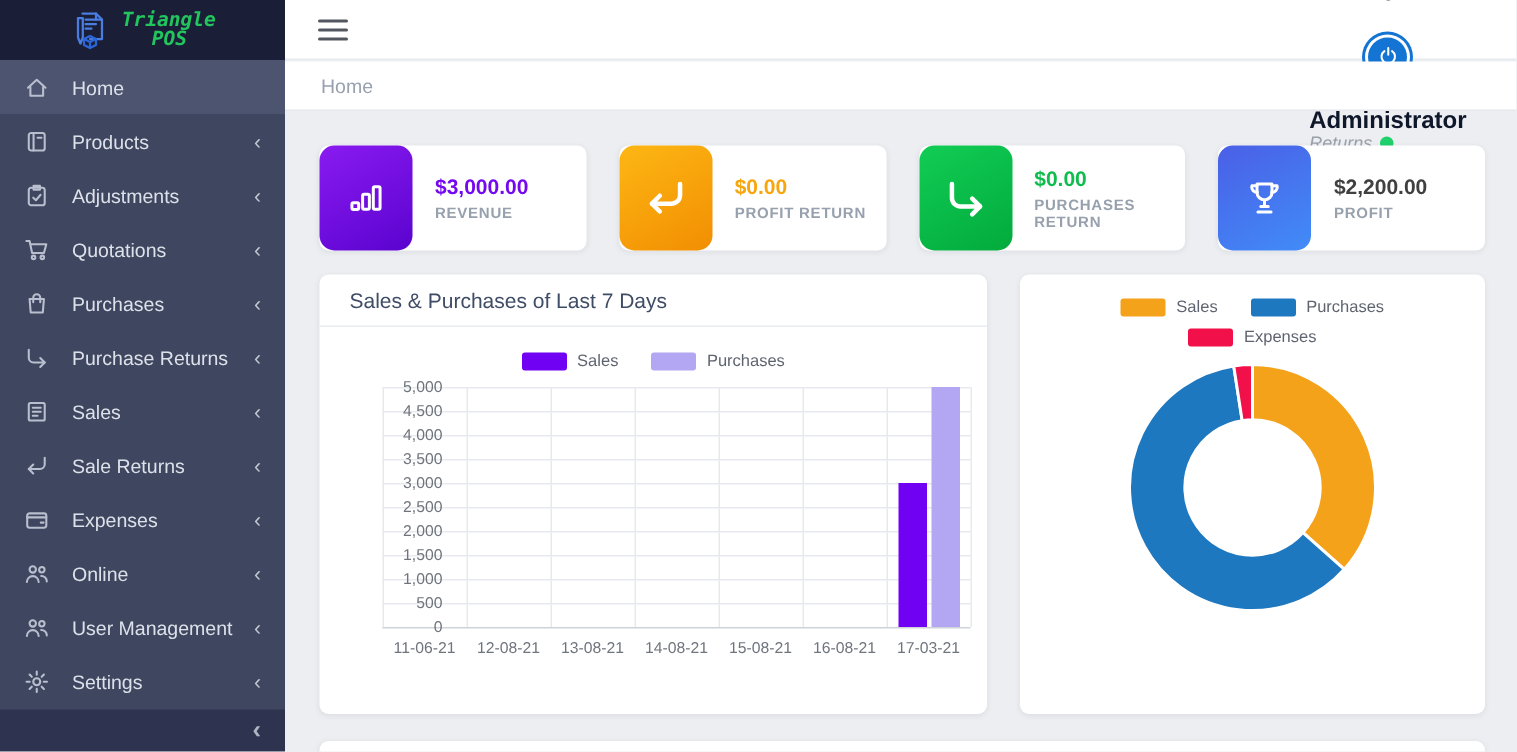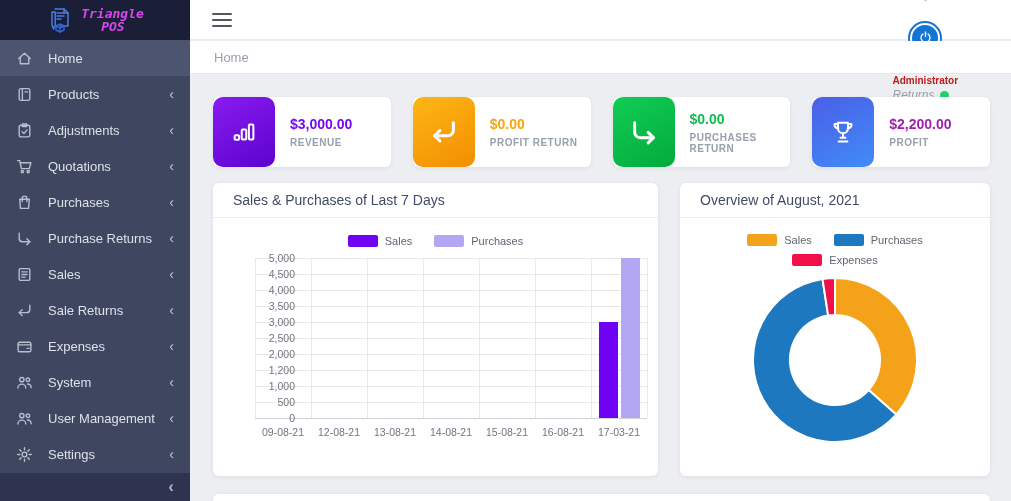--- a/index.html
+++ b/index.html
@@ -3,21 +3,21 @@
 <meta charset="utf-8">
 <style>
   * { box-sizing: border-box; margin: 0; padding: 0; }
   html,body { width:1011px; height:501px; overflow:hidden; }
   body { font-family:"Liberation Sans", sans-serif; background:#eceef1; position:relative; }
 
   
   .sidebar { position:absolute; left:0; top:0; width:190px; height:501px; background:#3f465f; z-index:5; }
   .logo-area { height:40px; background:#1a1f37; display:flex; align-items:center; justify-content:center; gap:7px; }
   .logo-icon svg { display:block; }
-  .logo-text { color:#d946ef; font-family:"DejaVu Sans Mono", monospace; font-style:italic; font-weight:bold; font-size:13px; line-height:13px; }
+  .logo-text { color:#22c55e; font-family:"DejaVu Sans Mono", monospace; font-style:italic; font-weight:bold; font-size:13px; line-height:13px; }
   .logo-text .l2 { margin-left:20px; }
   .side-nav { }
   .side-item { height:36px; display:flex; align-items:center; padding:0 16px 0 16px; color:#dde1ea; font-size:13px; cursor:pointer; }
   .side-item.active { background:#4d5470; }
   .s-icon { width:17px; height:17px; color:#b9bfce; flex:0 0 17px; }
   .s-icon svg { width:17px; height:17px; display:block; fill:none; stroke:currentColor; stroke-width:1.3; stroke-linecap:round; stroke-linejoin:round; }
   .s-label { margin-left:15px; flex:1; }
   .s-chev { color:#c3c8d4; font-size:14px; line-height:14px; }
   .side-footer { position:absolute; bottom:0; left:0; width:190px; height:28px; background:#2e3450; display:flex; align-items:center; justify-content:flex-end; padding-right:16px; color:#aeb4c2; font-size:17px; font-weight:bold; cursor:pointer; }
 
@@ -28,21 +28,21 @@
   .topbar-right { margin-left:auto; display:flex; align-items:center; gap:18px;flex-direction:column; }
   .pos-btn { background:#7c11f4; color:#fff; border:none; border-radius:17px; height:27px; padding:0 16px; font-size:13px; font-family:"Liberation Sans",sans-serif; display:flex; align-items:center; gap:7px; cursor:pointer; }
   .pos-btn svg { width:14px; height:14px; fill:none; stroke:#fff; stroke-width:1.5; stroke-linecap:round; stroke-linejoin:round; }
   .bell-wrap { position:relative; cursor:pointer; }
   .bell-wrap svg { width:21px; height:21px; fill:none; stroke:#4b5563; stroke-width:1.4; stroke-linecap:round; stroke-linejoin:round; display:block; }
   .bell-badge { position:absolute; top:-6px; right:-7px; background:#f0414b; color:#fff; font-size:9px; font-weight:bold; width:15px; height:15px; border-radius:50%; display:flex; align-items:center; justify-content:center; }
   .avatar { width:34px; height:34px; border-radius:50%; background:#1474d4; display:flex; align-items:center; justify-content:center; cursor:pointer; }
   .avatar-inner { width:26px; height:26px; border-radius:50%; background:#1474d4; box-shadow:0 0 0 2px #fff; display:flex; align-items:center; justify-content:center; }
   .avatar-inner svg { width:15px; height:15px; fill:none; stroke:#fff; stroke-width:1.8; stroke-linecap:round; }
   .user-meta { line-height:15px; }
-  .user-name { font-size:10px; font-weight:bold; color:#b91c1c; }
+  .user-name { font-size:16px; font-weight:bold; color:#0f172a; }
   .user-status { font-size:12px; font-style:italic; color:#9aa0aa; display:flex; align-items:center; gap:5px; }
   .online-dot { width:9px; height:9px; border-radius:50%; background:#1fd06b; display:inline-block; }
 
   
   .breadcrumb-bar { position:absolute; left:190px; top:41px; width:821px; height:33px; background:#fff; border-bottom:1px solid #e4e7ec; display:flex; align-items:center; padding:0 24px; }
   .crumb { font-size:13px; color:#98a1af; cursor:pointer; }
 
   
   .content { position:absolute; left:190px; top:74px; width:821px; height:427px; padding:23px 21px 0 23px; }
   .stats-row { display:flex; gap:22px; }
@@ -191,21 +191,21 @@
      </div>
       <div class="side-item">
        <span class="s-icon">
           <svg viewBox="0 0 16 16">
             <circle cx="5.5" cy="5.3" r="2"></circle>
             <path d="M1.8 13.2a3.7 3.7 0 0 1 7.4 0"></path>
             <circle cx="11.2" cy="5.5" r="1.7"></circle>
             <path d="M10.8 9.4a3.4 3.4 0 0 1 3.5 3.5"></path>
           </svg>
         </span>
-       <span class="s-label">System</span>
+       <span class="s-label">Online</span>
        <span class="s-chev">‹</span>
      </div>
       <div class="side-item">
        <span class="s-icon">
           <svg viewBox="0 0 16 16">
             <circle cx="5.5" cy="5.3" r="2"></circle>
             <path d="M1.8 13.2a3.7 3.7 0 0 1 7.4 0"></path>
             <circle cx="11.2" cy="5.5" r="1.7"></circle>
             <path d="M10.8 9.4a3.4 3.4 0 0 1 3.5 3.5"></path>
           </svg>
@@ -314,21 +314,21 @@
      </div>
       <div class="stat-card">
        <div class="stat-icon" style="background:linear-gradient(150deg,#4a5fe6,#418cf8)">
           <svg viewBox="0 0 24 24">
             <path d="M8 4.5h8V9a4 4 0 0 1-8 0V4.5z"></path>
             <path d="M8 5.5H5.3A2.8 2.8 0 0 0 8.2 9M16 5.5h2.7A2.8 2.8 0 0 1 15.8 9"></path>
             <path d="M12 13v3.5M8.5 19.5h7M10 16.5h4"></path>
           </svg>
         </div>
        <div class="stat-text">
-         <div class="stat-value" style="color:#a21caf">$2,200.00</div>
+         <div class="stat-value" style="color:#404040">$2,200.00</div>
          <div class="stat-label">PROFIT</div>
        </div>
      </div>
     </div>
 
   <div class="charts-row">
     <section class="chart-card bar">
       <div class="chart-head">Sales &amp; Purchases of Last 7 Days</div>
       <div class="chart-body">
         <div class="legend-row" style="top:17px">
@@ -342,21 +342,21 @@
           </div>
           </div>
         <div class="plot">
             <div class="gridline-h base" style="top:160px"></div>
             <div class="ytick" style="top:154px">0</div>
             <div class="gridline-h" style="top:144px"></div>
             <div class="ytick" style="top:138px">500</div>
             <div class="gridline-h" style="top:128px"></div>
             <div class="ytick" style="top:122px">1,000</div>
             <div class="gridline-h" style="top:112px"></div>
-            <div class="ytick" style="top:106px">1,200</div>
+            <div class="ytick" style="top:106px">1,500</div>
             <div class="gridline-h" style="top:96px"></div>
             <div class="ytick" style="top:90px">2,000</div>
             <div class="gridline-h" style="top:80px"></div>
             <div class="ytick" style="top:74px">2,500</div>
             <div class="gridline-h" style="top:64px"></div>
             <div class="ytick" style="top:58px">3,000</div>
             <div class="gridline-h" style="top:48px"></div>
             <div class="ytick" style="top:42px">3,500</div>
             <div class="gridline-h" style="top:32px"></div>
             <div class="ytick" style="top:26px">4,000</div>
@@ -369,33 +369,32 @@
             <div class="gridline-v" style="left:112px"></div>
             <div class="gridline-v" style="left:168px"></div>
             <div class="gridline-v" style="left:224px"></div>
             <div class="gridline-v" style="left:280px"></div>
             <div class="gridline-v" style="left:336px"></div>
             <div class="gridline-v" style="left:392px"></div>
             <div class="bar-rect" style="left:343.5px;width:19px;height:96px;background:#7101f2"></div>
             <div class="bar-rect" style="left:365.5px;width:19px;height:160px;background:#b3a6f2"></div>
           </div>
         <div class="xlabels">
-            <div class="xlabel">09-08-21</div>
+            <div class="xlabel">11-06-21</div>
             <div class="xlabel">12-08-21</div>
             <div class="xlabel">13-08-21</div>
             <div class="xlabel">14-08-21</div>
             <div class="xlabel">15-08-21</div>
             <div class="xlabel">16-08-21</div>
             <div class="xlabel">17-03-21</div>
           </div>
       </div>
     </section>
 
     <section class="chart-card pie">
-      <div class="chart-head">Overview of August, 2021</div>
       <div class="chart-body">
         <div class="legend-row" style="top:16px">
             <div class="legend-item">
             <span class="legend-swatch" style="background:#f5a21b"></span>
             <span>Sales</span>
           </div>
             <div class="legend-item">
             <span class="legend-swatch" style="background:#1e78c0"></span>
             <span>Purchases</span>
           </div>

